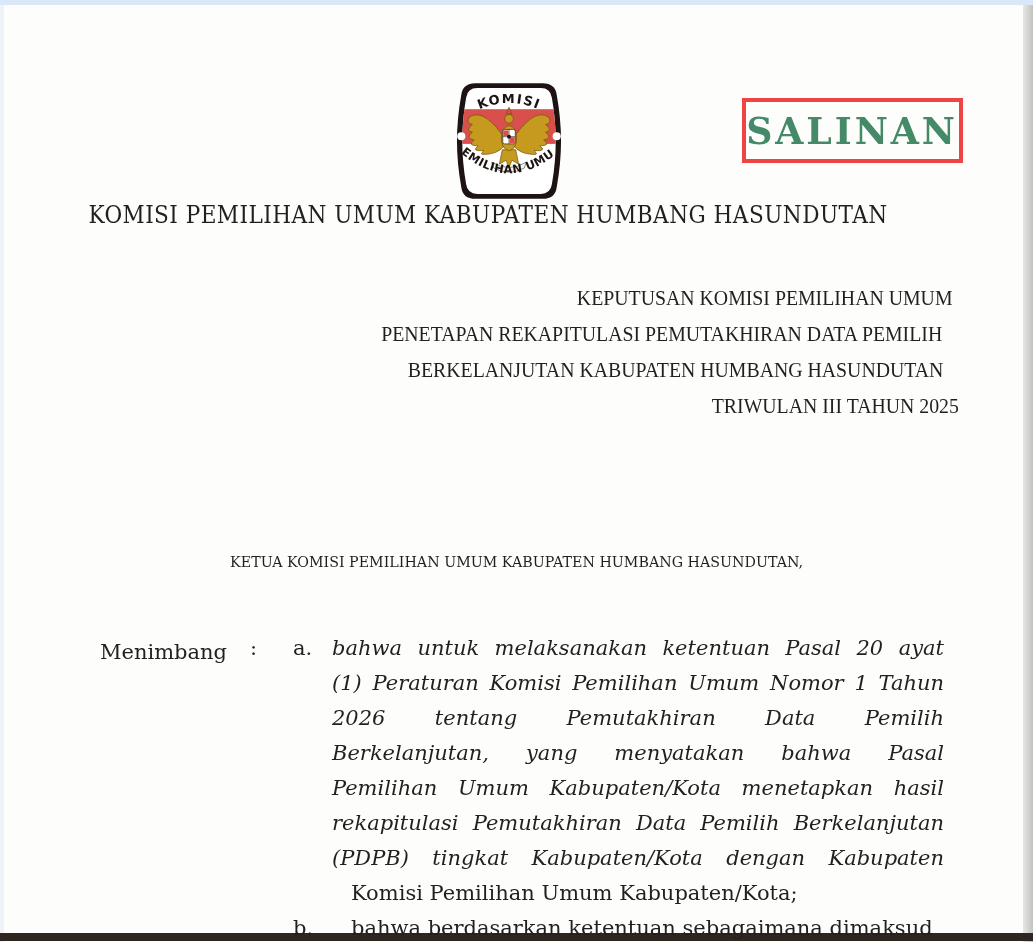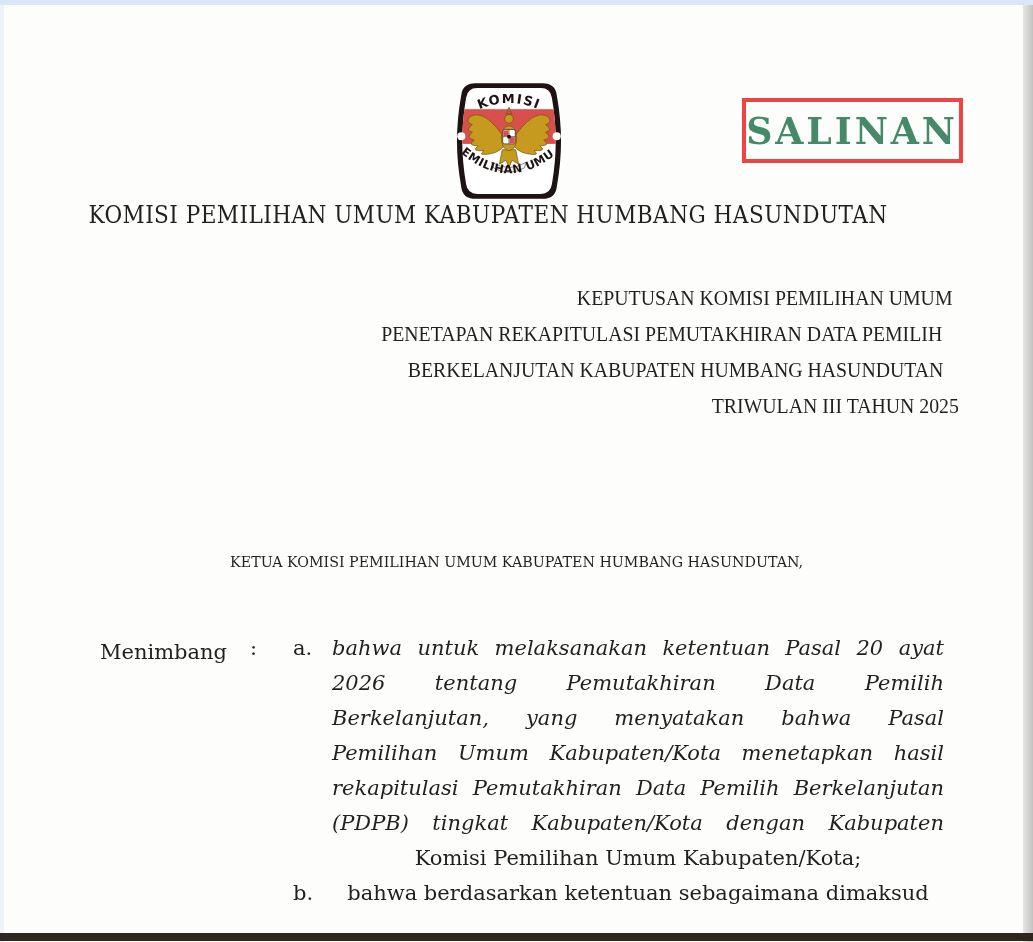--- a/index.html
+++ b/index.html
@@ -42,21 +42,21 @@
   .menimbang { position:absolute; left:88px; top:631px; width:857px; font-size:21px; }
   .m-label { position:absolute; left:0; top:4px; line-height:35px;margin-left:12px; }
   .m-colon { position:absolute; left:162px; top:0; line-height:35px; }
   .m-items { margin-left:205px; }
   .m-item  { position:relative; }
   .m-marker { position:absolute; left:0; top:0; line-height:35px; }
   .m-text { margin-left:39px; width:612px; }
   .m-line { line-height:35px; white-space:nowrap; }
   .m-line.force { text-align:justify; text-align-last:justify; white-space:normal;
                   word-spacing:1px;font-style:italic; }
-  .m-line.plain { text-align:center; }
+  .m-line.plain { text-align:left;margin-left:19px; }
 </style>
 </head>
 <body>
 
 <div class="page">
 
   <div class="edge-top"></div>
   <div class="edge-left"></div>
   <div class="edge-right"></div>
   <div class="edge-bottom"></div>
@@ -126,20 +126,21 @@
   </div>
 
   <div class="menimbang">
     <span class="m-label">Menimbang</span>
     <span class="m-colon">:</span>
     <div class="m-items">
       <div class="m-item">
         <span class="m-marker">a.</span>
         <div class="m-text">
           <div class="m-line force">bahwa untuk melaksanakan ketentuan Pasal 20 ayat</div>
+          <div class="m-line force">(1) Peraturan Komisi Pemilihan Umum Nomor 1 Tahun</div>
           <div class="m-line force">2026 tentang Pemutakhiran Data Pemilih</div>
           <div class="m-line force">Berkelanjutan, yang menyatakan bahwa Pasal</div>
           <div class="m-line force">Pemilihan Umum Kabupaten/Kota menetapkan hasil</div>
           <div class="m-line force">rekapitulasi Pemutakhiran Data Pemilih Berkelanjutan</div>
           <div class="m-line force">(PDPB) tingkat Kabupaten/Kota dengan Kabupaten</div>
           <div class="m-line plain">Komisi Pemilihan Umum Kabupaten/Kota;</div>
         </div>
       </div>
       <div class="m-item">
         <span class="m-marker">b.</span>

